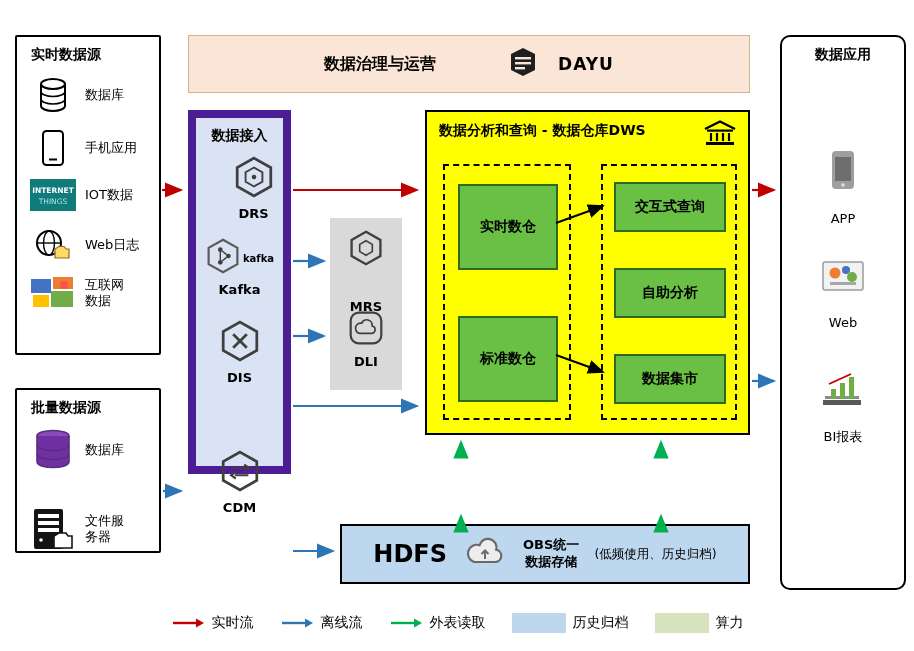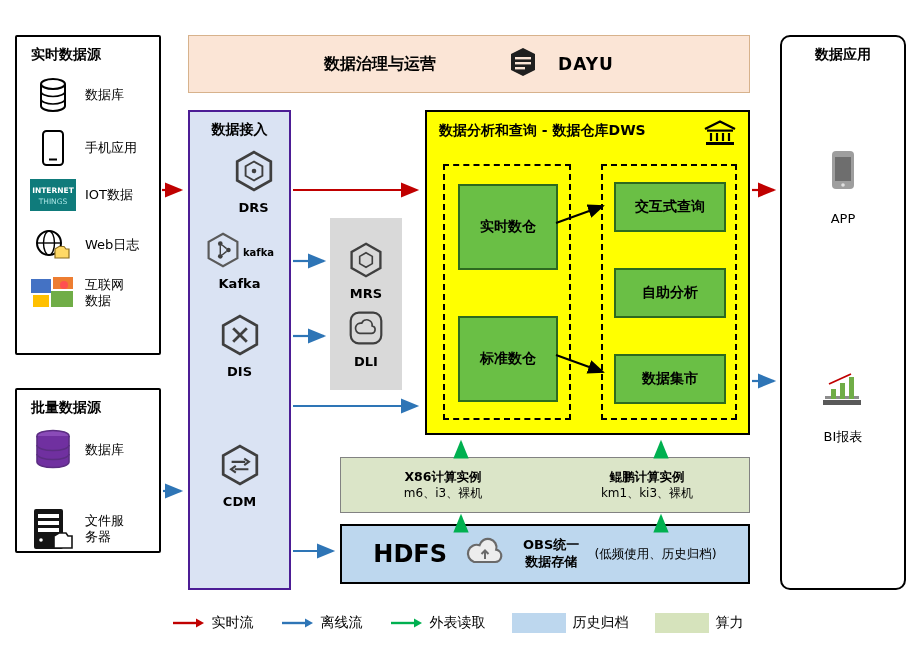--- a/index.html
+++ b/index.html
@@ -15,22 +15,22 @@
   .dayu-text { font-weight:bold; font-size:17px; letter-spacing:1px; }
 
   .srcbox { position:absolute; background:#fff; border:2px solid #000; border-radius:2px; z-index:1; }
   .rt { left:15px; top:35px; width:146px; height:320px; }
   .bt { left:15px; top:388px; width:146px; height:165px; }
   .box-title { font-weight:bold; font-size:14px; padding:9px 0 0 14px; }
   .row { position:absolute; left:12px; width:130px; display:flex; align-items:center; gap:8px; }
   .ic { flex:0 0 48px; display:flex; justify-content:center; }
   .row .lb { font-size:13px; line-height:1.25; }
 
-  .ingest { position:absolute; left:188px; top:110px; width:103px; height:480px;
-    background:#dae3f3; border:2px solid #4c1d95; z-index:1; }
+  .ingest { position:absolute; left:188px; top:110px; width:103px; height:364px;
+    background:#dae3f3; border:8px solid #4c1d95; z-index:1; }
   .ingest .t { text-align:center; font-weight:bold; font-size:14px; margin-top:9px; }
   .svc { position:absolute; left:0; width:100%; display:flex; flex-direction:column; align-items:center; }
   .svc .lb { font-weight:bold; font-size:13px; margin-top:4px; }
   .kafkarow { display:flex; align-items:center; gap:2px; }
   .kafka-word { font-size:10px; font-weight:bold; }
 
   .graybox { position:absolute; left:330px; top:218px; width:72px; height:172px;
     background:#d9d9d9; z-index:1; }
 
   .dws { position:absolute; left:425px; top:110px; width:325px; height:325px;
@@ -251,21 +251,21 @@
           <polygon points="20,2 36,11 36,29 20,38 4,29 4,11" fill="none" stroke="#3f3f3f" stroke-width="2.6"></polygon>
           <path d="M12,17 H25 M24,13.8 L28.5,17 L24,20.2" fill="none" stroke="#3f3f3f" stroke-width="2"></path>
           <path d="M28,24 H15 M16,20.8 L11.5,24 L16,27.2" fill="none" stroke="#3f3f3f" stroke-width="2"></path>
         </svg>
       </span>
       <span class="lb">CDM</span>
     </div>
   </div>
 
   <div class="graybox">
-    <div class="svc" style="top:24px;">
+    <div class="svc" style="top:12px;gap:25px;">
       <span>
         <svg width="36" height="36" viewBox="0 0 40 40">
           <polygon points="20,2 36,11 36,29 20,38 4,29 4,11" fill="none" stroke="#3f3f3f" stroke-width="2.6"></polygon>
           <polygon points="20,12 27,16 27,24 20,28 13,24 13,16" fill="none" stroke="#3f3f3f" stroke-width="1.8"></polygon>
         </svg>
       </span>
       <span class="lb">MRS</span>
     </div>
     <div class="svc" style="top:92px;">
       <span>
@@ -295,30 +295,20 @@
       <div class="greenbox" style="left:13px;top:18px;width:100px;height:86px;">实时数仓</div>
       <div class="greenbox" style="left:13px;top:150px;width:100px;height:86px;">标准数仓</div>
     </div>
     <div class="dashed dr">
       <div class="greenbox" style="left:11px;top:16px;width:112px;height:50px;">交互式查询</div>
       <div class="greenbox" style="left:11px;top:102px;width:112px;height:50px;">自助分析</div>
       <div class="greenbox" style="left:11px;top:188px;width:112px;height:50px;">数据集市</div>
     </div>
   </div>
 
-  <div class="compute">
-    <div>
-      <span class="ct">X86计算实例</span>
-      <span class="cd">m6、i3、裸机</span>
-    </div>
-    <div>
-      <span class="ct">鲲鹏计算实例</span>
-      <span class="cd">km1、ki3、裸机</span>
-    </div>
-  </div>
 
   <div class="hdfs">
     <span class="h">HDFS</span>
     <span>
       <svg width="46" height="32" viewBox="0 0 46 32">
         <path d="M12,26 h21 a6.2,6.2 0 0 0 1.2,-12.3 A8.6,8.6 0 0 0 17.5,9.2 A7,7 0 0 0 12,26 z" fill="#ededed" stroke="#6a6a6a" stroke-width="2.2"></path>
         <path d="M23,23 v-8 M19.5,18 l3.5,-3.5 3.5,3.5" fill="none" stroke="#6a6a6a" stroke-width="2"></path>
       </svg>
     </span>
     <span class="obs">
@@ -332,20 +322,32 @@
     <div class="t">数据应用</div>
     <div class="appitem" style="top:112px;">
       <span>
         <svg width="26" height="42" viewBox="0 0 26 42">
           <rect x="2" y="2" width="22" height="38" rx="4" fill="#9e9e9e"></rect>
           <rect x="5" y="8" width="16" height="24" fill="#6e6e6e"></rect>
           <circle cx="13" cy="36" r="1.8" fill="#e0e0e0"></circle>
         </svg>
       </span>
       <span class="lb">APP</span>
+    </div>
+    <div class="appitem" style="top:222px;">
+      <span>
+        <svg width="44" height="36" viewBox="0 0 44 36">
+          <rect x="2" y="3" width="40" height="28" rx="2" fill="#f2f2f2" stroke="#9c9c9c" stroke-width="1.5"></rect>
+          <circle cx="14" cy="14" r="5.5" fill="#ed7d31"></circle>
+          <circle cx="25" cy="11" r="4" fill="#4472c4"></circle>
+          <circle cx="31" cy="18" r="5" fill="#70ad47"></circle>
+          <rect x="9" y="23" width="26" height="3" fill="#a6a6a6"></rect>
+        </svg>
+      </span>
+      <span class="lb">Web</span>
     </div>
     <div class="appitem" style="top:335px;">
       <span>
         <svg width="44" height="36" viewBox="0 0 44 36">
           <rect x="2" y="28" width="38" height="5" fill="#595959"></rect>
           <rect x="4" y="24" width="34" height="3" fill="#8c8c8c"></rect>
           <rect x="10" y="17" width="5" height="10" fill="#70ad47"></rect>
           <rect x="19" y="11" width="5" height="16" fill="#70ad47"></rect>
           <rect x="28" y="5" width="5" height="22" fill="#70ad47"></rect>
           <path d="M8,12 L30,2" fill="none" stroke="#c00000" stroke-width="1.8"></path>

